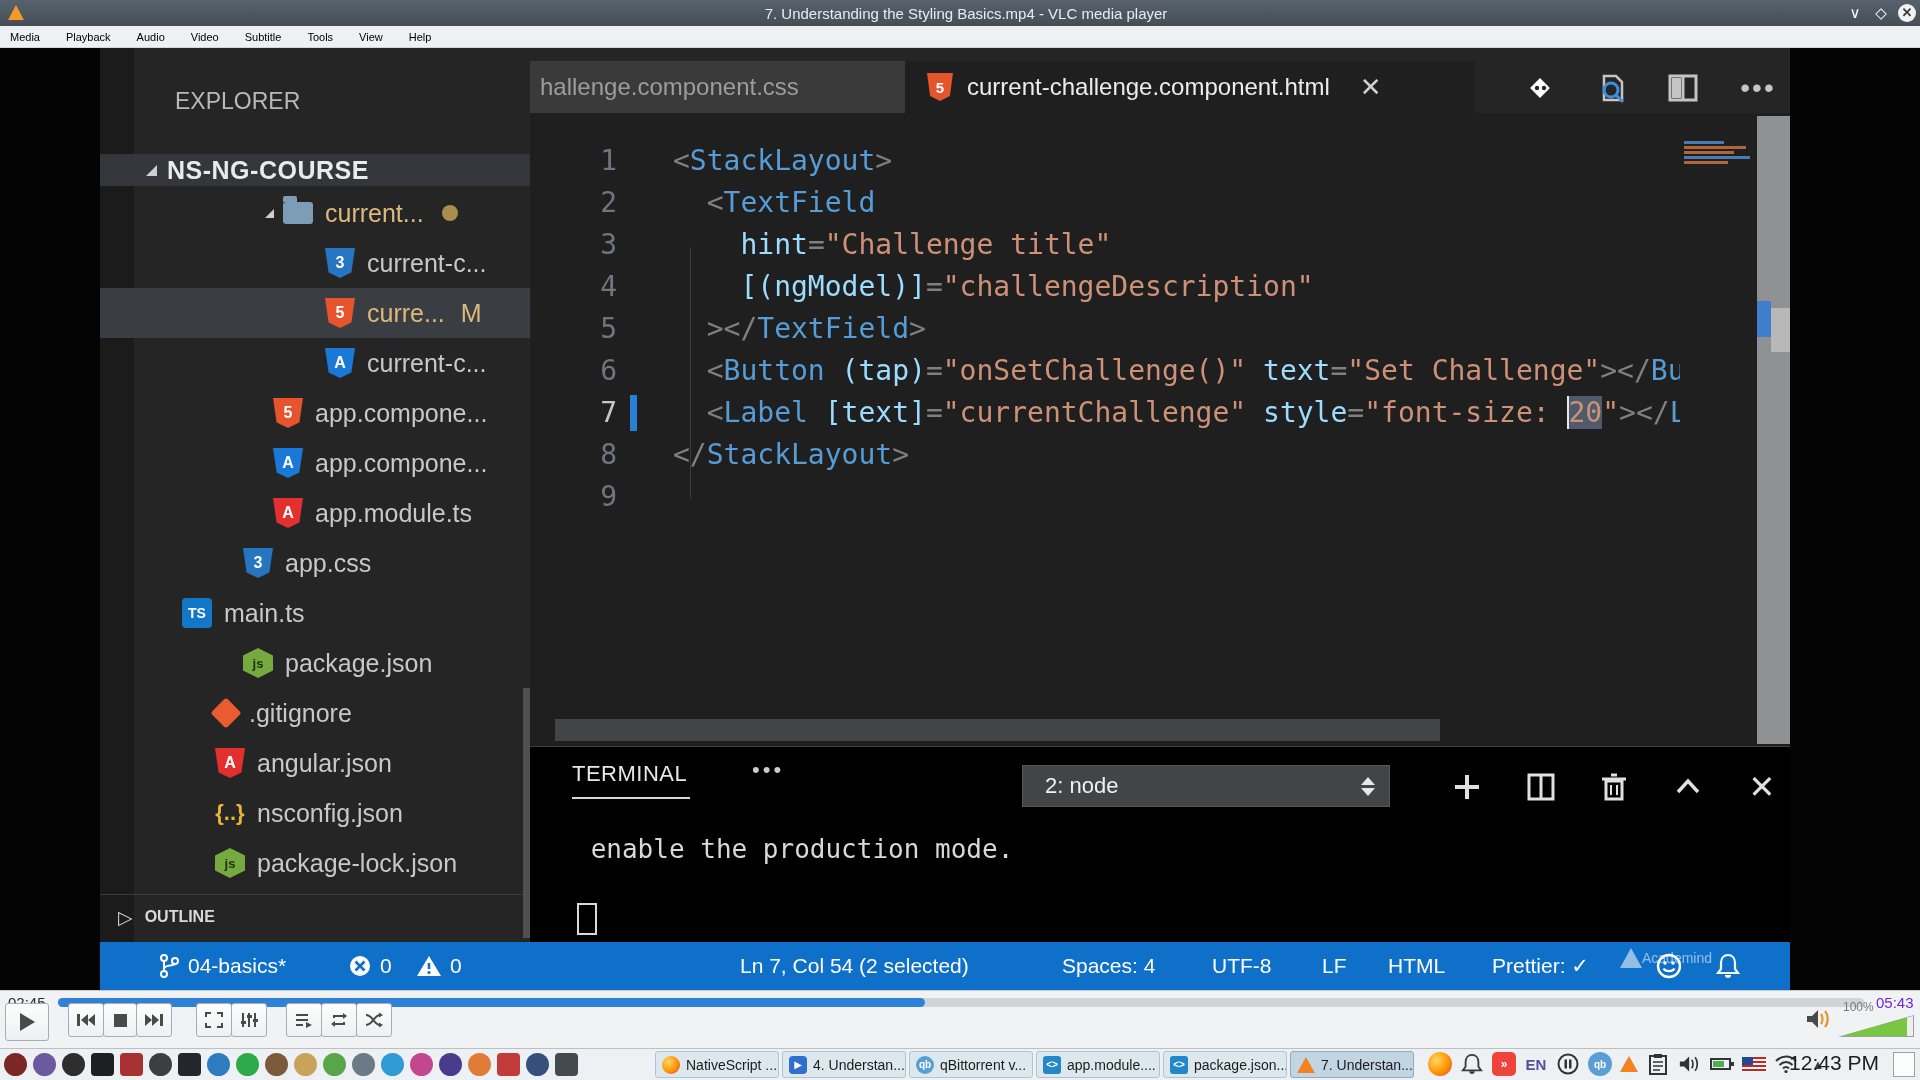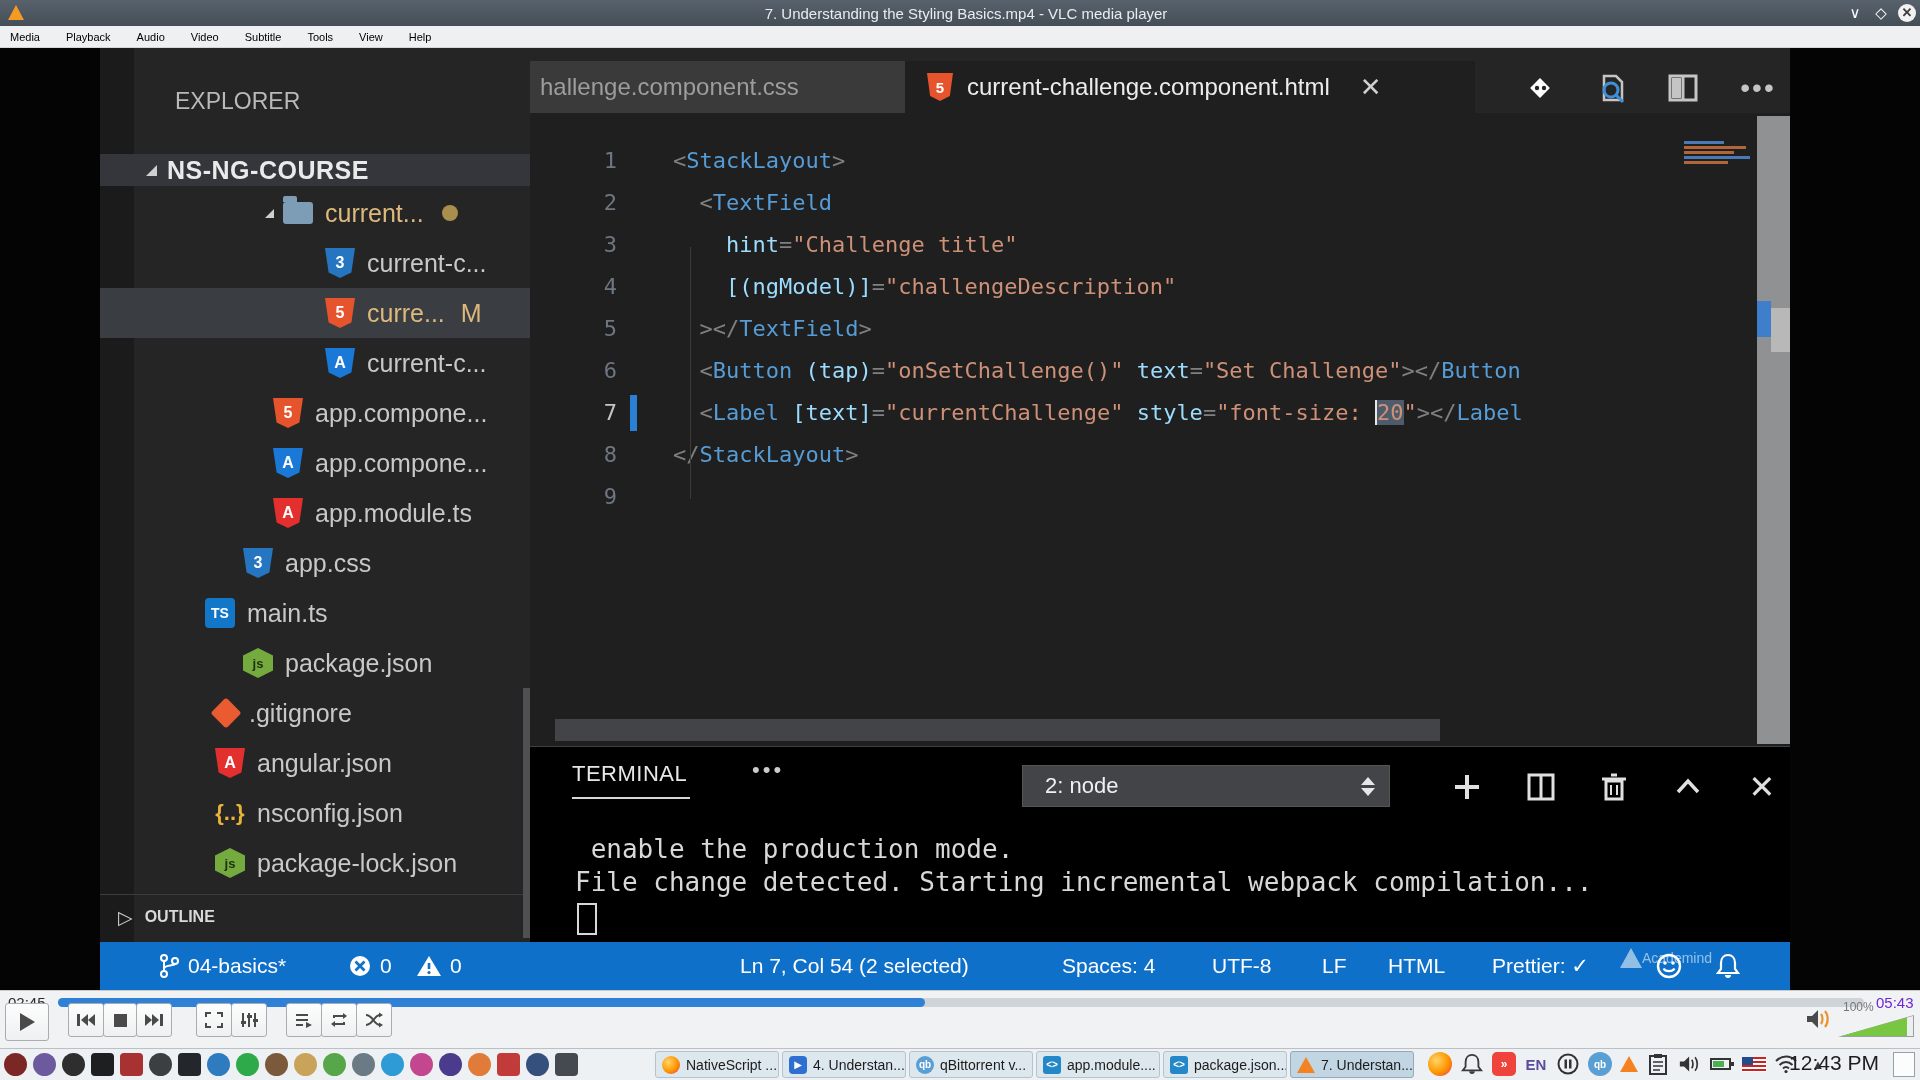--- a/index.html
+++ b/index.html
@@ -62,21 +62,21 @@
   #tab-inactive{left:0;top:13px;width:375px;height:52px;background:#3a3a3b;color:#9d9d9d;
     font-size:24px;display:flex;align-items:center;padding-left:10px;box-sizing:border-box;overflow:hidden;white-space:nowrap;}
   #tab-active{left:375px;top:13px;width:570px;height:52px;background:#1f1f1f;color:#ececec;
     font-size:24px;display:flex;align-items:center;gap:14px;padding-left:22px;box-sizing:border-box;white-space:nowrap;}
   #tab-close{margin-left:16px;color:#d0d0d0;font-size:26px;}
   .tab-action{top:20px;width:40px;height:40px;display:flex;align-items:center;justify-content:center;}
 
   
   #code-wrap{left:0;top:65px;width:1260px;height:633px;overflow:hidden;}
   #code-clip{position:absolute;left:0;top:0;width:1150px;height:633px;overflow:hidden;}
-  #code-lines{position:absolute;left:0;top:27px;font-family:"DejaVu Sans Mono",monospace;font-size:22px;}
+  #code-lines{position:absolute;left:0;top:27px;font-family:"DejaVu Sans Mono",monospace;font-size:28px;}
   .code-line{position:relative;height:42px;line-height:42px;white-space:pre;}
   .ln{display:inline-block;width:87px;text-align:right;color:#6e7681;}
   .toks{padding-left:56px;}
   .code-line.cur .ln{color:#c6c6c6;}
   .code-line.cur::before{content:'';position:absolute;left:100px;top:3px;width:7px;height:36px;background:#2b7fd4;}
   .tok-p{color:#808080}.tok-t{color:#569cd6}.tok-a{color:#9cdcfe}.tok-s{color:#ce9178}.tok-w{color:#d4d4d4}
   .sel{background:#4d5b6b;border-left:2px solid #e8e8e8;}
   #indent-guide{left:160px;top:134px;width:1px;height:252px;background:#3b3b3b;}
   #minimap{left:1150px;top:0;width:77px;height:633px;background:#1f1f1f;}
   .mini-bar{position:absolute;height:3px;}
@@ -213,21 +213,21 @@
               <span class="tree-label">app.compone...</span>
             </div>
             <div class="tree-row" style="padding-left: 173px;">
               <span class="ficon angular-red shield">A</span>
               <span class="tree-label">app.module.ts</span>
             </div>
             <div class="tree-row" style="padding-left: 143px;">
               <span class="ficon css shield">3</span>
               <span class="tree-label">app.css</span>
             </div>
-            <div class="tree-row" style="padding-left: 105px;">
+            <div class="tree-row" style="padding-left: 82px;">
               <span class="ficon ts">TS</span>
               <span class="tree-label">main.ts</span>
             </div>
             <div class="tree-row" style="padding-left: 143px;">
               <span class="ficon node">js</span>
               <span class="tree-label">package.json</span>
             </div>
             <div class="tree-row" style="padding-left: 115px;">
               <span class="ficon git"></span>
               <span class="tree-label">.gitignore</span>
@@ -349,21 +349,20 @@
               </svg>
           </div>
           <div class="abs term-action" style="left:1138px;">
             <svg width="28" height="28" viewBox="0 0 28 28">
                 <polyline points="4,19 14,8 24,19" fill="none" stroke="#e0e0e0" stroke-width="3.5"></polyline>
               </svg>
           </div>
           <div class="abs term-action" style="left:1212px;font-size:32px;">✕</div>
           <div class="abs" id="terminal-content">
               <div class="term-line"> enable the production mode.</div>
-              <div class="term-line">File change detected. Starting incremental webpack compilation...</div>
             </div>
           <div class="abs" id="term-cursor"></div>
         </div>
 
       </div>
 
       <div class="abs" id="statusbar">
         <div class="sb" style="left:58px;">
           <svg width="22" height="26" viewBox="0 0 22 26">
               <circle cx="6" cy="5" r="3" fill="none" stroke="#fff" stroke-width="2"></circle>

